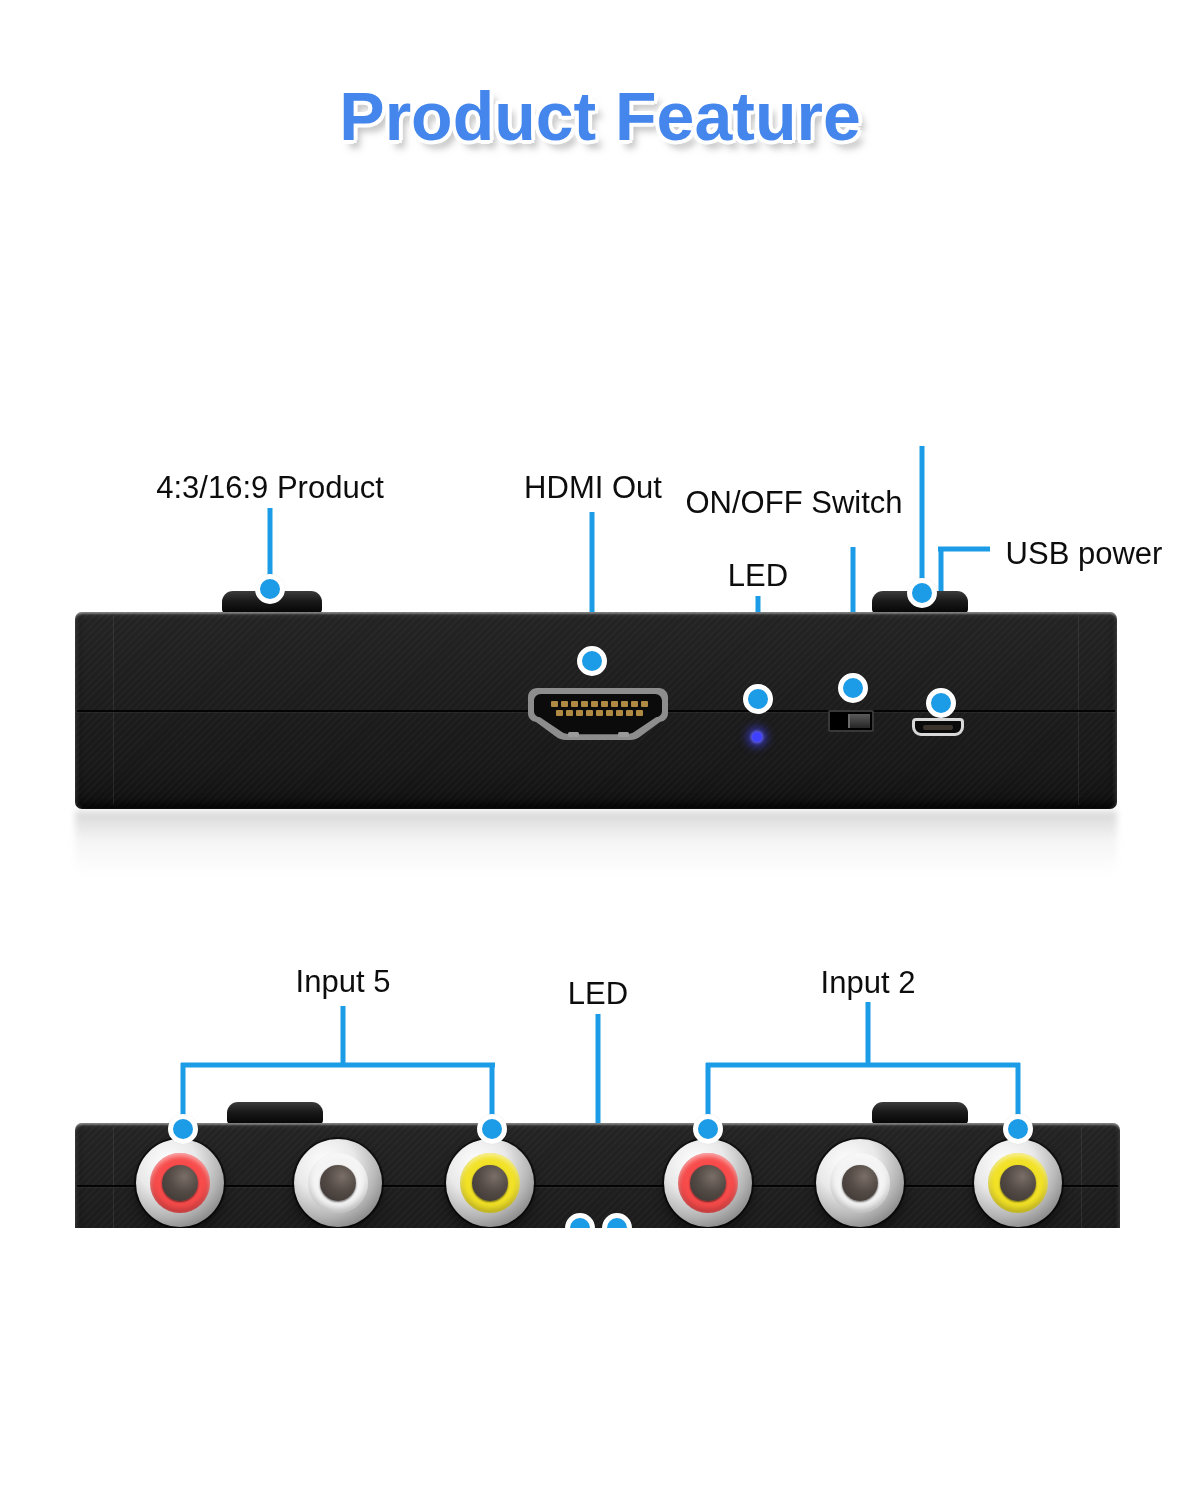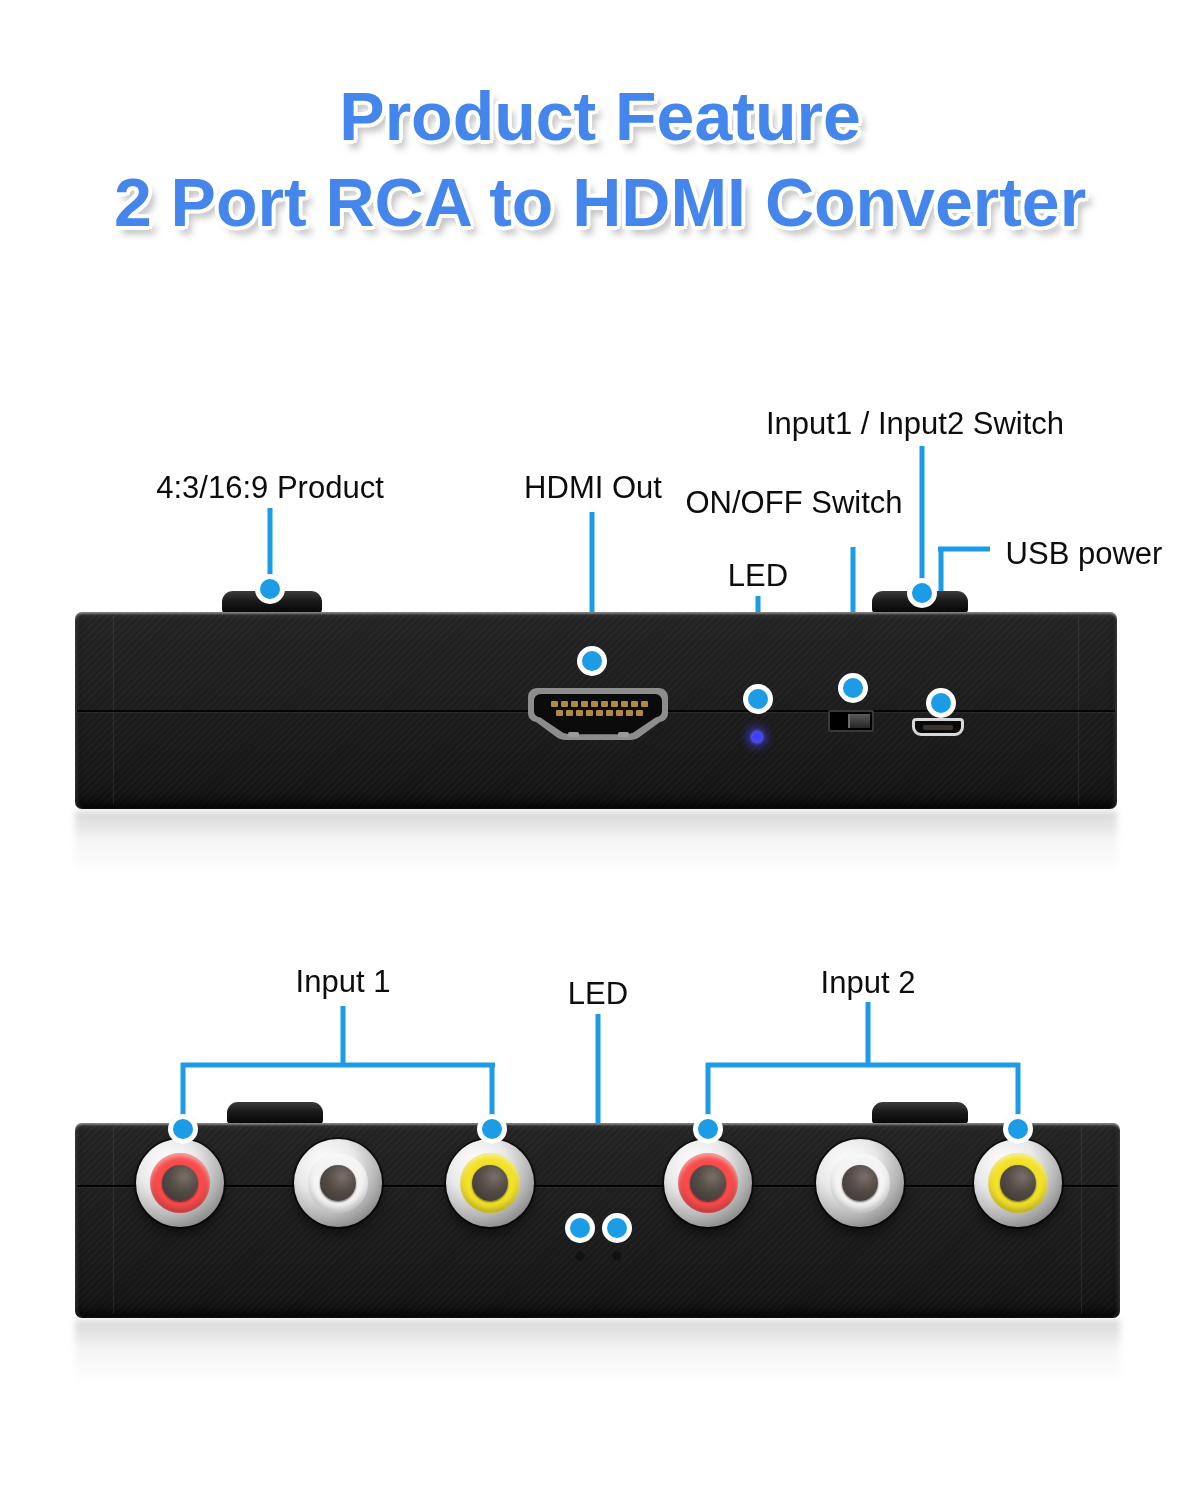--- a/index.html
+++ b/index.html
@@ -1,16 +1,16 @@
 <!DOCTYPE html>
 <html><head>
 <meta charset="utf-8">
 <style>
   html,body{margin:0;padding:0;background:#ffffff;}
-  .page{position:relative;width:1200px;height:1500px;background:#ffffff;overflow:hidden;
+  .page{position:relative;width:1200px;height:1228px;background:#ffffff;overflow:hidden;
         font-family:"Liberation Sans", sans-serif;}
 
   
   .title{position:absolute;left:0;width:1200px;text-align:center;font-weight:bold;
          font-size:68px;line-height:1.0;color:#4486ec;letter-spacing:0px;white-space:nowrap;
          text-shadow:-3px -3px 0 #fff,3px -3px 0 #fff,-3px 3px 0 #fff,3px 3px 0 #fff,
                      -4px 0 0 #fff,4px 0 0 #fff,0 -4px 0 #fff,0 4px 0 #fff,
                      6px 8px 7px rgba(130,130,130,0.5);}
   .title.l1{top:82px;}
   .title.l2{top:168px;}
@@ -71,25 +71,23 @@
   .ring.red{background:#f84b4b;} .ring.white{background:#f4f4f4;} .ring.yellow{background:#f2e227;}
   .led-hole{position:absolute;width:9px;height:9px;border-radius:50%;background:#111;z-index:10;
         transform:translate(-50%,-50%);}
 </style>
 </head>
 <body>
 
 <div class="page">
 
   <div class="title l1">Product Feature</div>
-  <div class="title l2">2 Port RCA to HDMI Converter</div>
 
   <div class="lbl" style="left:270px;top:472px;">4:3/16:9 Product</div>
   <div class="lbl" style="left:593px;top:472px;">HDMI Out</div>
-  <div class="lbl" style="left:915px;top:408px;">Input1 / Input2 Switch</div>
   <div class="lbl" style="left:794px;top:487px;">ON/OFF Switch</div>
   <div class="lbl" style="left:758px;top:560px;">LED</div>
   <div class="lbl" style="left:1084px;top:538px;">USB power</div>
 
   <div class="vline" style="left:270px;top:508px;height:81px;"></div>
   <div class="vline" style="left:592px;top:512px;height:149px;"></div>
   <div class="vline" style="left:922px;top:446px;height:147px;"></div>
   <div class="vline" style="left:853px;top:547px;height:141px;"></div>
   <div class="vline" style="left:758px;top:596px;height:103px;"></div>
   <div class="hline" style="left:938px;top:549px;width:52px;"></div>
@@ -144,21 +142,21 @@
   <div class="slide-switch" style="left:828px;top:710px;">
     <div class="slide-knob"></div>
   </div>
 
   <div class="usb" style="left:912px;top:718px;">
     <div class="slot"></div>
   </div>
 
   <div class="reflection" style="left:75px;top:811px;width:1042px;"></div>
 
-  <div class="lbl" style="left:343px;top:966px;">Input 1</div>
+  <div class="lbl" style="left:343px;top:966px;">Input 5</div>
   <div class="lbl" style="left:598px;top:978px;">LED</div>
   <div class="lbl" style="left:868px;top:967px;">Input 2</div>
 
   <div class="vline" style="left:343px;top:1006px;height:59px;"></div>
   <div class="hline" style="left:181px;top:1065px;width:314px;"></div>
   <div class="vline" style="left:183px;top:1063px;height:62px;"></div>
   <div class="vline" style="left:492px;top:1063px;height:62px;"></div>
   <div class="dot" style="left:183px;top:1129px;"></div>
   <div class="dot" style="left:492px;top:1129px;"></div>
 

